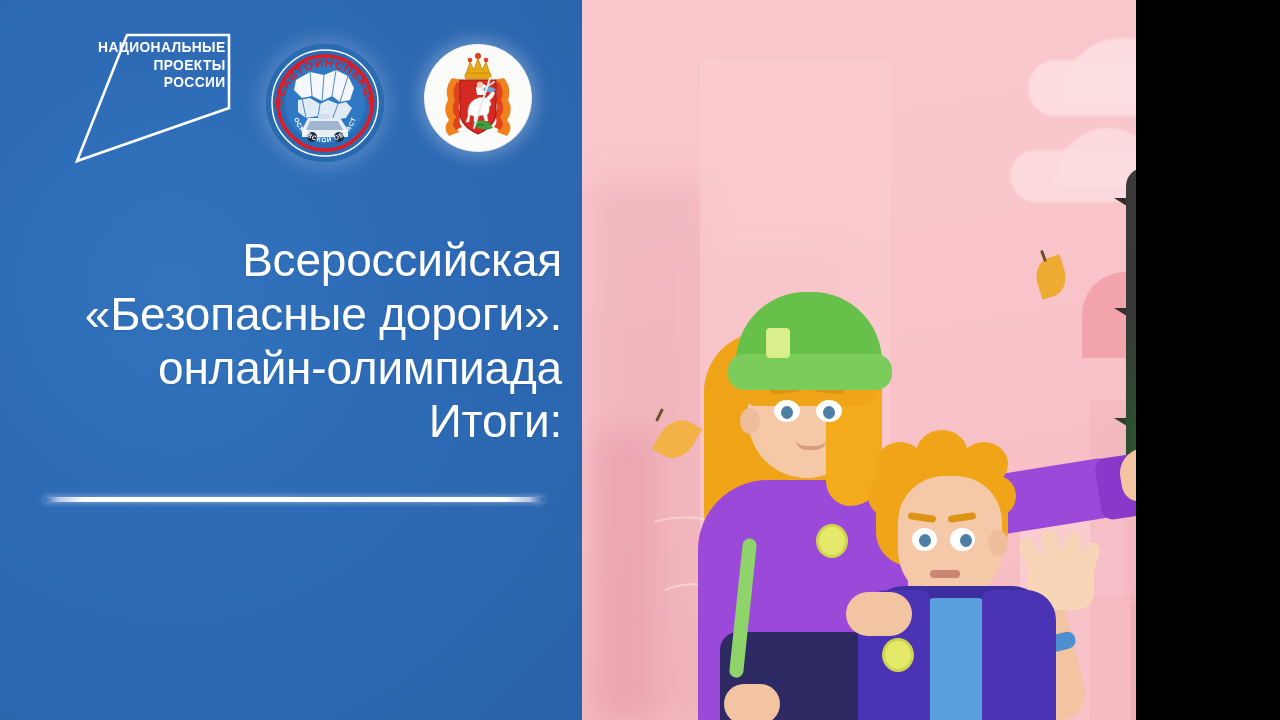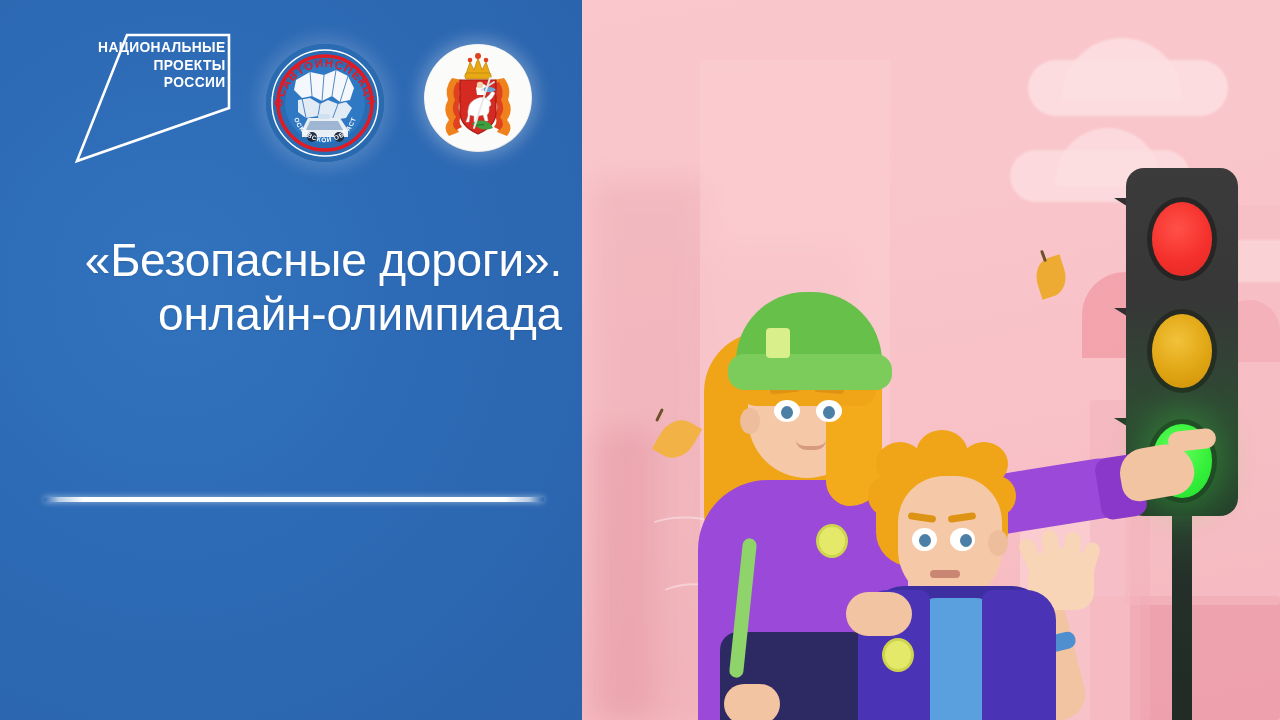--- a/index.html
+++ b/index.html
@@ -1,19 +1,19 @@
 <!DOCTYPE html>
 <html lang="ru"><head>
 <meta charset="utf-8">
 <title>Всероссийская онлайн-олимпиада «Безопасные дороги». Итоги:</title>
 <style>
   html,body{margin:0;padding:0;background:#000;}
   *{box-sizing:border-box;}
   #stage{
-    position:relative;width:1280px;height:720px;overflow:hidden;
+    position:relative;width:1136px;height:720px;overflow:hidden;
     font-family:"Liberation Sans","DejaVu Sans",sans-serif;
     background:#f6c3c7;
   }
 
   
   #illustration{
     position:absolute;left:0;top:0;width:1280px;height:720px;
     background:linear-gradient(170deg,#f9c8cc 0%,#f9c6cb 35%,#f8c0c6 70%,#f4b6bd 100%);
     overflow:hidden;
   }
@@ -340,19 +340,21 @@
         </g>
 
         <path d="M48,80 q6,-5 13,-3 q6,2 8,7 q-8,3 -14,0 q-5,-2 -7,-4 Z" fill="#3f9e3f"></path>
         <path d="M52,82 q4,-2 8,-1" stroke="#2c7a2c" stroke-width="1.4" fill="none"></path>
 
         <path d="M66,34 L50,84" stroke="#e8e8e8" stroke-width="2" stroke-linecap="round"></path>
       </svg>
     </div>
 
     <div id="headline">
+      <span class="ln">Всероссийская</span>
       <span class="ln">«Безопасные дороги».</span>
       <span class="ln">онлайн-олимпиада</span>
+      <span class="ln">Итоги:</span>
     </div>
 
     <div id="divider"></div>
   </div>
 </div>
 
 </body></html>

